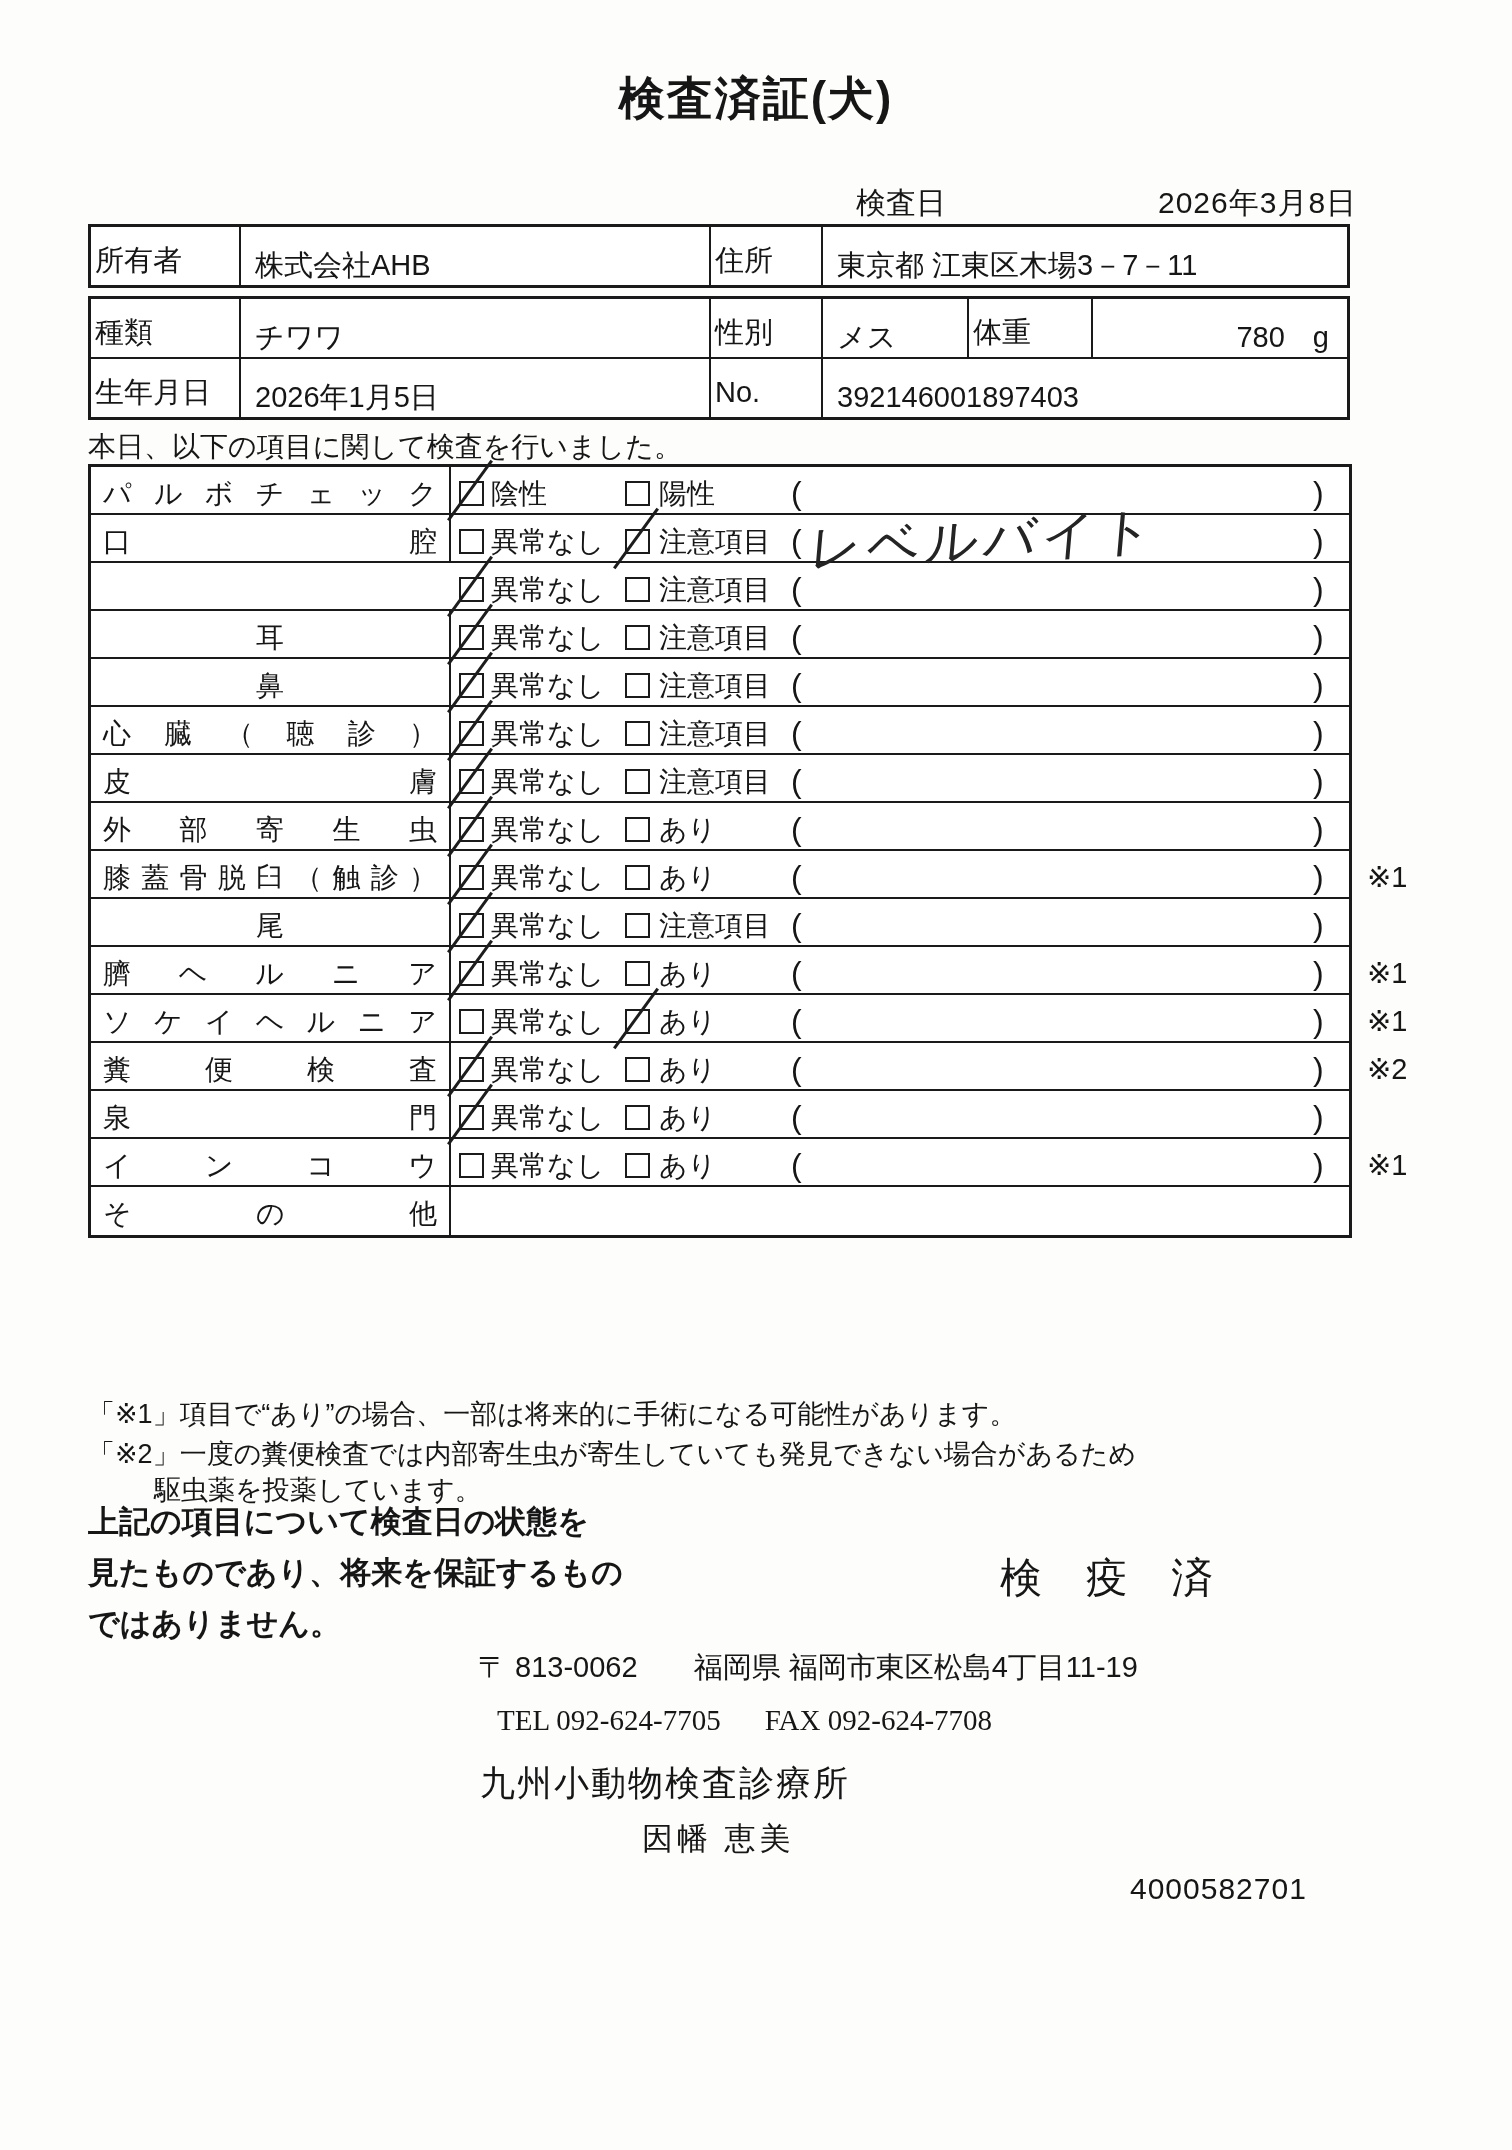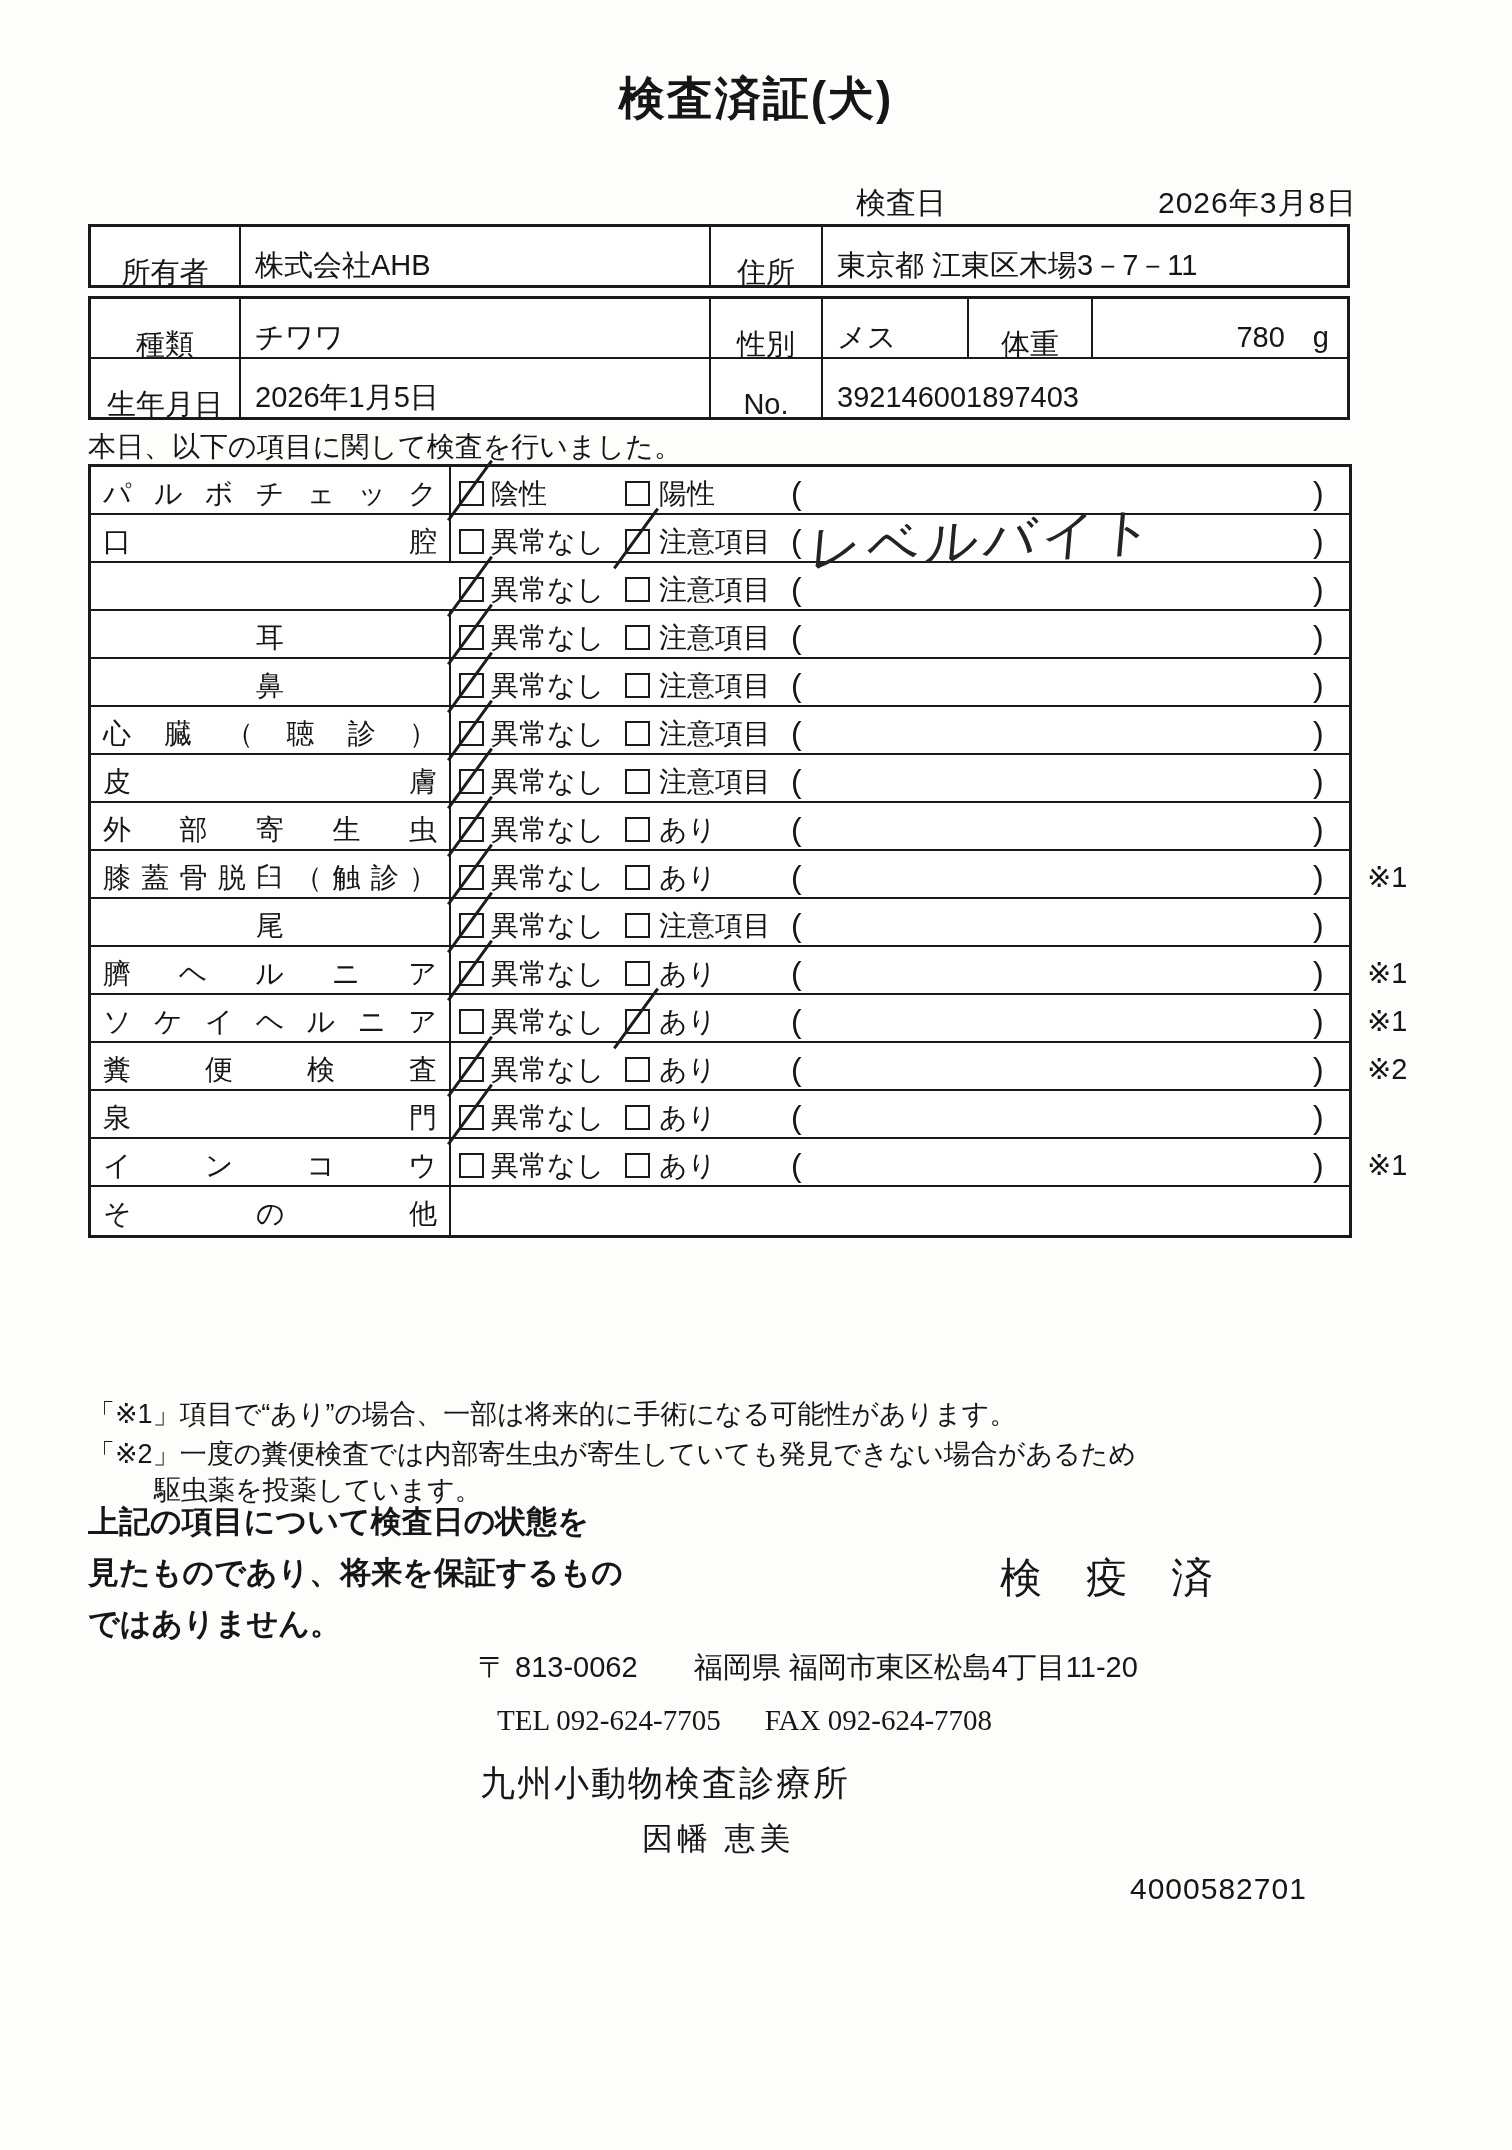--- a/index.html
+++ b/index.html
@@ -11,21 +11,21 @@
   .abs{position:absolute;}
   
   .title{top:68px;left:0;width:100%;text-align:center;font-size:46px;font-weight:bold;letter-spacing:2px;}
   .date-label{top:183px;left:856px;font-size:30px;}
   .date-value{top:183px;left:1158px;font-size:30px;letter-spacing:1px;}
   
   .tbl{border:3px solid #1a1a1a;box-sizing:border-box;background:#fff;}
   .trow{display:grid;}
   .tc{border-right:2px solid #1a1a1a;box-sizing:border-box;font-size:29px;line-height:58px;height:58px;
       padding:9px 14px;white-space:nowrap;overflow:visible;}
-  .tc.lab{text-align:center;padding:16px;}
+  .tc.lab{padding:4px;}
   .tc.last{border-right:none;}
   .t1{top:224px;left:88px;width:1262px;}
   .t1 .trow{grid-template-columns:150px 470px 112px auto;}
   .t2{top:296px;left:88px;width:1262px;}
   .t2 .trow{grid-template-columns:150px 470px 112px 146px 124px auto;}
   .t2 .trow.r2{grid-template-columns:150px 470px 112px auto;border-top:2px solid #1a1a1a;}
   .tc.weight{display:flex;justify-content:flex-end;gap:28px;padding-right:18px;}
   
   .intro{top:428px;left:88px;font-size:28px;}
   
@@ -279,21 +279,21 @@
 
   <div class="abs disclaimer">
     <div>上記の項目について検査日の状態を</div>
     <div>見たものであり、将来を保証するもの</div>
     <div>ではありません。</div>
   </div>
 
   <div class="abs stamp">検 疫 済</div>
 
   <div class="abs postal">
-    <span>〒 813-0062</span><span class="gap">福岡県 福岡市東区松島4丁目11-20</span>
+    <span>〒 813-0062</span><span class="gap">福岡県 福岡市東区松島4丁目11-19</span>
   </div>
 
   <div class="abs telline">
     <span>TEL 092-624-7705</span><span class="gap">FAX 092-624-7708</span>
   </div>
 
   <div class="abs clinic">九州小動物検査診療所</div>
   <div class="abs examiner">因幡  恵美</div>
   <div class="abs doccode">4000582701</div>
 

